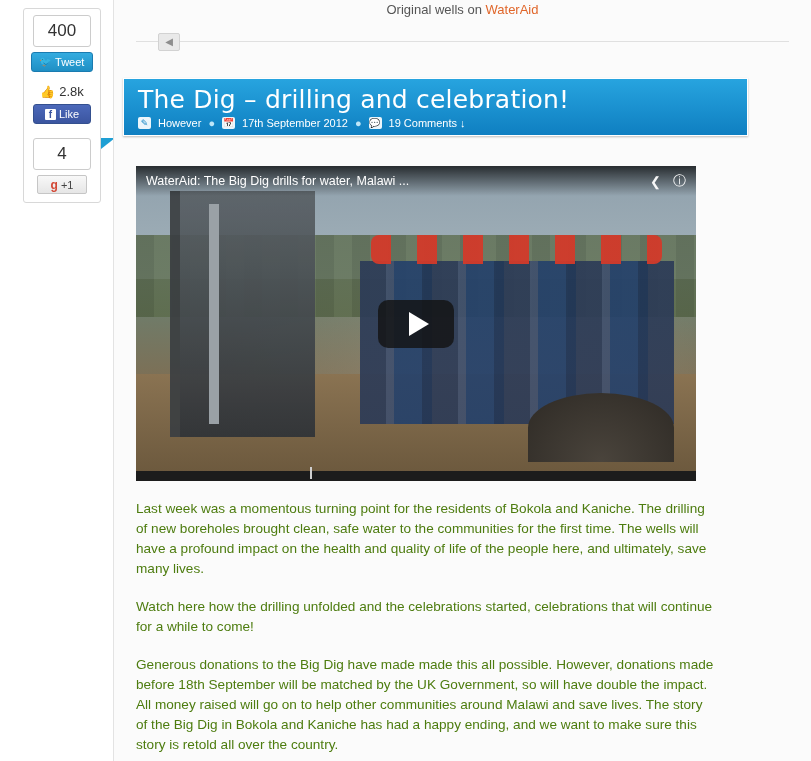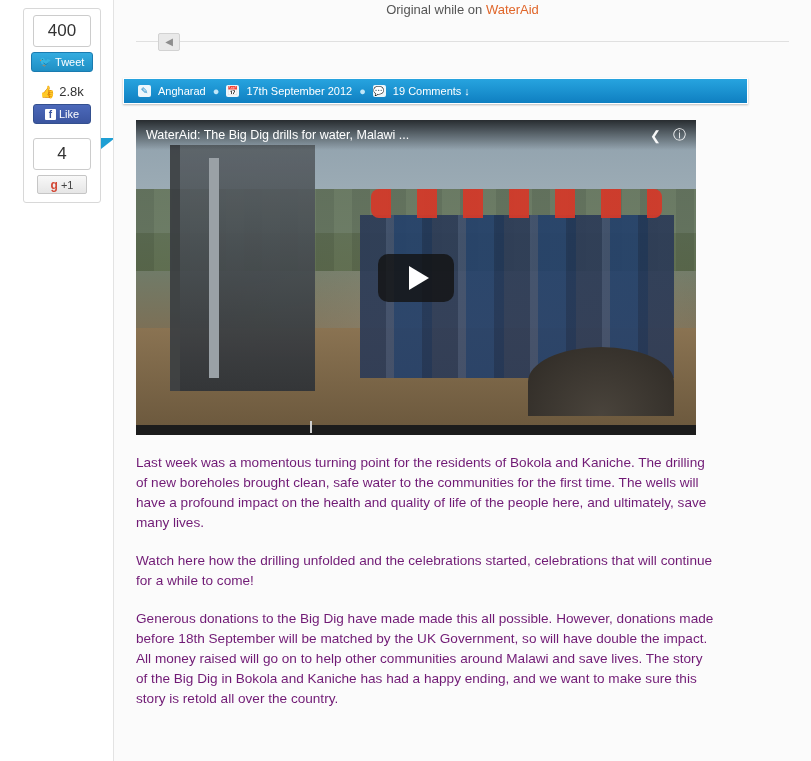--- a/index.html
+++ b/index.html
@@ -215,21 +215,21 @@
   }
   #post-meta a {
     color: #ffffff;
     text-decoration: none;
   }
 
   
   #video-wrap {
     position: relative;
     left: 22px;
-    margin-top: 16px;
+    margin-top: 30px;
     width: 560px;
     height: 315px;
     background: #000;
   }
   #video-photo {
     position: absolute;
     inset: 0;
     background:
       radial-gradient(ellipse at 62% 72%, rgba(160,150,130,.55), rgba(0,0,0,0) 55%),
       linear-gradient(#6d7f8c 0%, #7d8e99 22%, #6f7c6a 46%, #7d6f55 68%, #6d5e47 100%);
@@ -312,21 +312,21 @@
     height: 12px;
     background: #cfcfcf;
   }
 
   
   #post-body {
     margin: 18px 0 0 22px;
     width: 580px;
   }
   #post-body p {
-    color: #701a75;
+    color: #4d7c0f;
     font-size: 13.6px;
     line-height: 20px;
     margin: 0 0 18px 0;
   }
 </style>
 </head>
 <body>
 
 <div id="share-rail">
 
@@ -352,32 +352,33 @@
   <div class="gplus-btn">
     <span class="g-mark">g</span>
     <span>+1</span>
   </div>
 </div>
 <div id="rail-pointer"></div>
 
 <div id="content-col">
 
   <div id="original-photo-line">
-    <span>Original while on</span>
+    <span>Original wells on</span>
     <a href="#">WaterAid</a>
   </div>
 
   <div id="divider">
     <div id="prev-arrow-box">◀</div>
   </div>
 
   <div id="post-header">
+    <h1 id="post-title">The Dig – drilling and celebration!</h1>
     <div id="post-meta">
       <span class="ic">✎</span>
-      <a href="#">Angharad</a>
+      <a href="#">However</a>
       <span class="sep">●</span>
       <span class="ic">📅</span>
       <span>17th September 2012</span>
       <span class="sep">●</span>
       <span class="ic">💬</span>
       <a href="#">19 Comments ↓</a>
     </div>
   </div>
 
   <div id="video-wrap">

